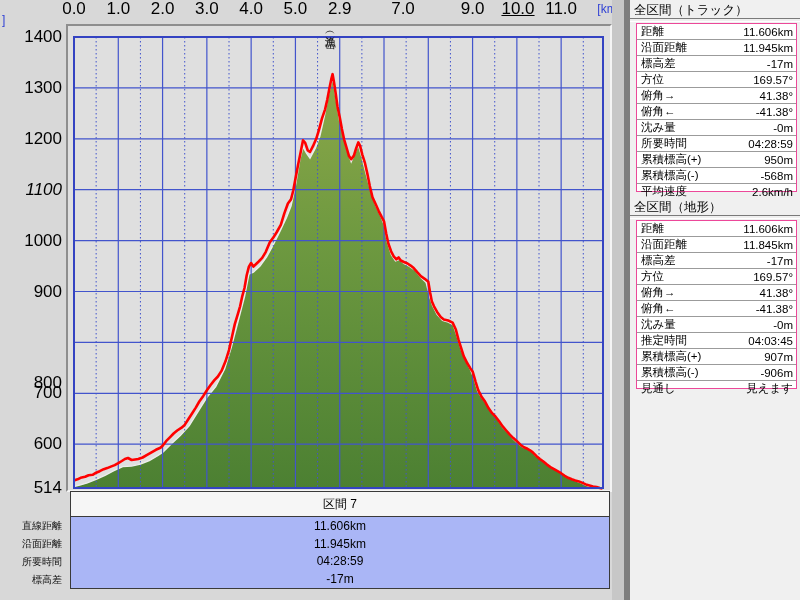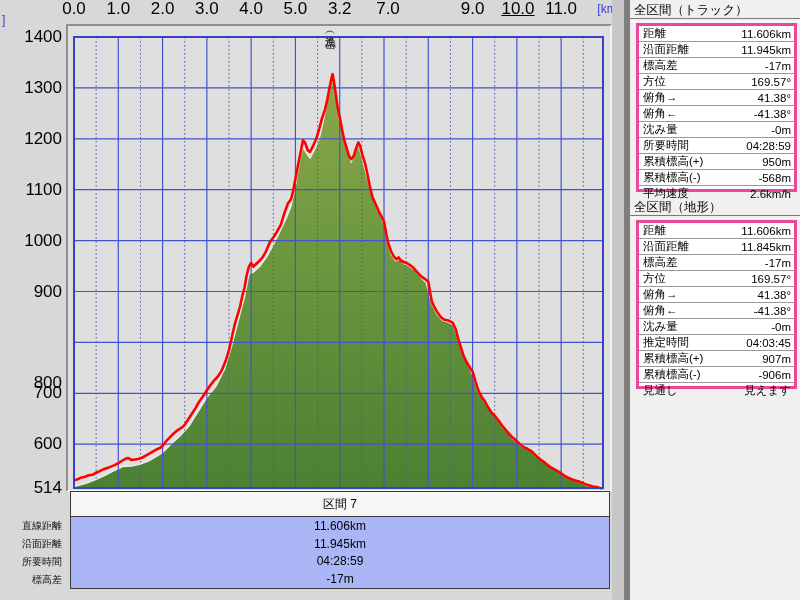--- a/index.html
+++ b/index.html
@@ -35,53 +35,53 @@
             box-sizing:border-box;border-right:6px solid;cursor:col-resize;
             border-image:linear-gradient(90deg,#7e7e7e 0 1px,#fafafa 1px 4px,#7e7e7e 4px 6px) 1;}
 
   
   #sidebar{position:absolute;left:630px;top:0;width:170px;height:600px;background:#f0f0f0;}
   .panel-header{position:absolute;left:4px;width:162px;height:16px;font-size:12.5px;color:#000;
                 white-space:nowrap;overflow:hidden;}
   .panel-sep{position:absolute;left:0;width:170px;height:2px;
              border-top:1px solid #7a7a7a;border-bottom:1px solid #ffffff;}
   .stats-table{position:absolute;left:6px;width:161px;height:169px;box-sizing:border-box;
-               border:3px solid #ec4899;background:#fff;display:grid;grid-template-rows:repeat(11,1fr);text-align:center;}
+               border:1px solid #ec4899;background:#fff;display:grid;grid-template-rows:repeat(11,1fr);text-align:center;}
   .stat-row{display:flex;justify-content:space-between;align-items:center;
             border-bottom:1px solid #9b9b9b;box-sizing:border-box;padding:0 3px 0 4px;}
   .stat-row:last-child{border-bottom:none;}
   .stat-label{font-size:11.5px;color:#000;white-space:nowrap;}
   .stat-value{font-size:11.5px;color:#000;white-space:nowrap;}
 </style>
 </head>
 <body>
 
 <div id="app">
 
   <div id="left-pane">
     <span id="m-unit-fragment">]</span>
     <div id="x-ticks">
         <div class="tick xtick" style="left: 57px;">0.0</div>
         <div class="tick xtick" style="left: 101.286px;">1.0</div>
         <div class="tick xtick" style="left: 145.573px;">2.0</div>
         <div class="tick xtick" style="left: 189.859px;">3.0</div>
         <div class="tick xtick" style="left: 234.145px;">4.0</div>
         <div class="tick xtick" style="left: 278.432px;">5.0</div>
-        <div class="tick xtick" style="left: 322.718px;">3.2</div>
-        <div class="tick xtick" style="left: 371px;">7.0</div>
+        <div class="tick xtick" style="left: 322.718px;">2.9</div>
+        <div class="tick xtick" style="left: 386px;">7.0</div>
         <div class="tick xtick" style="left: 411.29px; margin-top: 44px;">8.0</div>
         <div class="tick xtick" style="left: 455.577px;">9.0</div>
         <div class="tick xtick" style="left: 501px; text-decoration: underline;">10.0</div>
         <div class="tick xtick" style="left: 544.149px;">11.0</div>
       </div>
     <div id="y-ticks">
         <div class="tick ytick" style="left: 4px; top: 30px;">1400</div>
         <div class="tick ytick" style="left: 4px; top: 80.9029px;">1300</div>
         <div class="tick ytick" style="left: 4px; top: 131.806px;">1200</div>
-        <div class="tick ytick" style="left: 4px; top: 182.709px;">1100</div>
+        <div class="tick ytick" style="left: 4px; top: 182.709px; font-style: italic;">1100</div>
         <div class="tick ytick" style="left: 4px; top: 233.612px;">1000</div>
         <div class="tick ytick" style="left: 4px; top: 284.515px;">900</div>
         <div class="tick ytick" style="left: 4px; top: 335.418px; margin-top: 41px;">800</div>
         <div class="tick ytick" style="left: 4px; top: 386.321px;">700</div>
         <div class="tick ytick" style="left: 4px; top: 437.223px;">600</div>
         <div class="tick ytick" style="left: 4px; top: 481px;">514</div>
       </div>
     <div id="km-unit" style="left:560px;">[km]</div>
 
     <div id="chart-panel">

